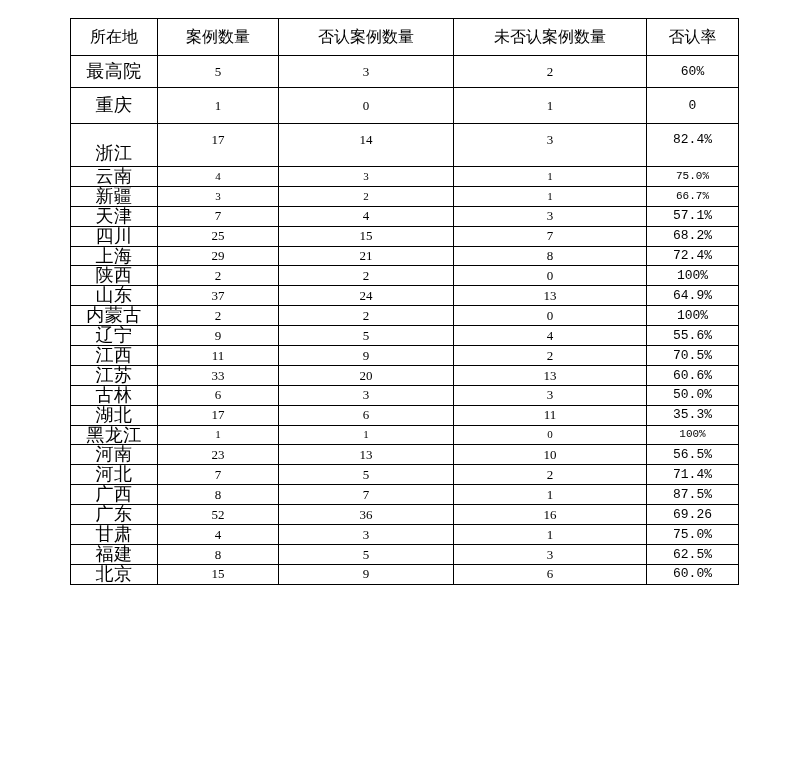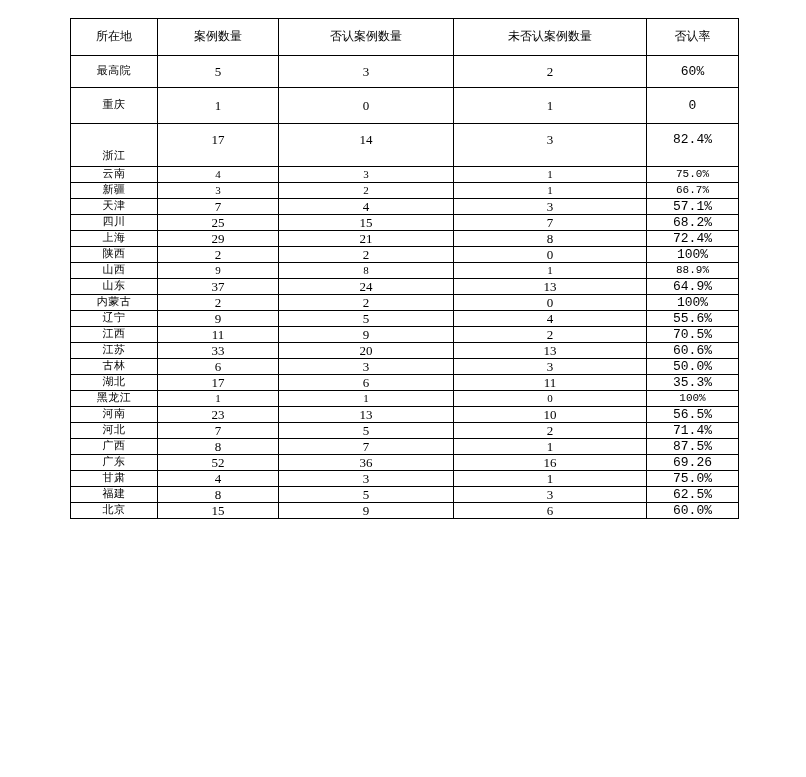--- a/index.html
+++ b/index.html
@@ -43,28 +43,28 @@
     vertical-align: middle;
     padding: 0;
     font-weight: normal;
     line-height: 1.05;
     white-space: nowrap;
   }
 
   
   table.stats-table thead th {
     height: 36px;
-    font-size: 12px;
-    font-family: Liberation Mono, monospace;
+    font-size: 16px;
+    font-family: Liberation Sans, sans-serif;
   }
 
   
   table.stats-table td.loc {
-    font-size: 11px;
-    font-family: Liberation Mono, monospace;
+    font-size: 18px;
+    font-family: Liberation Sans, sans-serif;
     letter-spacing: 0.5px;
   }
 
   
   table.stats-table td.num {
     font-size: 13px;
     font-family: "Liberation Serif", "DejaVu Serif", serif;
   }
 
   table.stats-table td.rate {
@@ -168,27 +168,20 @@
           <td class="rate">72.4%</td>
         </tr>
         <tr>
           <td class="loc">陕西</td>
           <td class="num">2</td>
           <td class="num">2</td>
           <td class="num">0</td>
           <td class="rate">100%</td>
         </tr>
         <tr>
-          <td class="loc">山西</td>
-          <td class="num sm">9</td>
-          <td class="num sm">8</td>
-          <td class="num sm">1</td>
-          <td class="rate sm">88.9%</td>
-        </tr>
-        <tr>
           <td class="loc">山东</td>
           <td class="num">37</td>
           <td class="num">24</td>
           <td class="num">13</td>
           <td class="rate">64.9%</td>
         </tr>
         <tr>
           <td class="loc">内蒙古</td>
           <td class="num">2</td>
           <td class="num">2</td>

